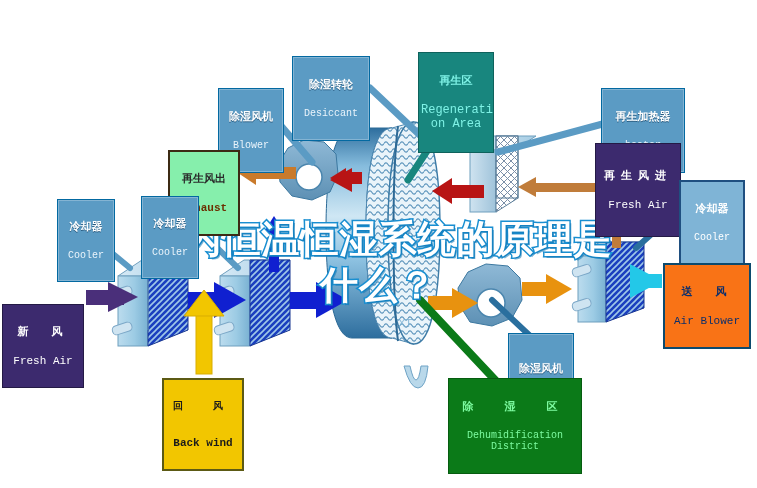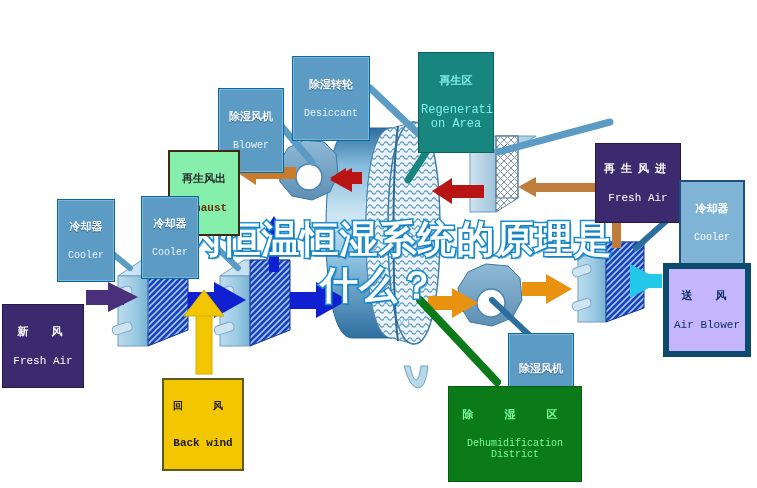--- a/index.html
+++ b/index.html
@@ -33,21 +33,21 @@
   .cal-orange{background:#86efac;border:2px solid #3c2a14;}
   .cal-orange .cn{font-size:11px;color:#2a2a2a;}
   .cal-orange .en{font-size:11px;color:#6b2f00;font-weight:bold;}
 
   
   .cal-purple{background:#3c2a6e;border:1px solid #241a45;}
   .cal-purple .cn{font-size:11px;color:#ffffff;letter-spacing:6px;}
   .cal-purple .en{font-size:11px;color:#ffffff;}
 
   
-  .cal-cyan{background:#c4b5fd;border:6px solid #0c4a6e;}
+  .cal-cyan{background:#f97316;border:2px solid #0c4a6e;}
   .cal-cyan .cn{font-size:11px;color:#0d2f6b;letter-spacing:6px;}
   .cal-cyan .en{font-size:11px;color:#0d2f6b;}
 
   
   .cal-yellow{background:#f2c600;border:2px solid #5c5a14;}
   .cal-yellow .cn{font-size:10px;color:#1b1b1b;letter-spacing:10px;}
   .cal-yellow .en{font-size:11px;color:#1b1b1b;font-weight:bold;margin-top:8px;}
 
   
   .cal-green{background:#0b7a18;border:1px solid #065c10;}
@@ -290,22 +290,26 @@
     <span class="cn">除湿风机</span>
     <span class="en">Blower</span>
   </div>
 
   <div class="lbl cal-teal" style="left:418px;top:52px;width:76px;padding:3px 2px;">
     <span class="cn">再生区</span>
     <span class="en">Regenerati
 on Area</span>
   </div>
 
-
-  <div class="lbl cal-purple" style="left:595px;top:143px;width:86px;padding:0 2px;">
+  <div class="lbl cal-blue" style="left:601px;top:88px;width:84px;padding:3px 2px;">
+    <span class="cn">再生加热器</span>
+    <span class="en">heater</span>
+  </div>
+
+  <div class="lbl cal-purple" style="left:595px;top:143px;width:86px;padding:7px 2px;">
     <span class="cn">再生风进</span>
     <span class="en">Fresh Air</span>
   </div>
 
   <div class="lbl cal-cooler" style="left:679px;top:180px;width:66px;padding:2px 2px;">
     <span class="cn">冷却器</span>
     <span class="en">Cooler</span>
   </div>
 
   <div class="lbl cal-orange" style="left:168px;top:150px;width:72px;padding:2px 2px;">
@@ -336,19 +340,19 @@
   <div class="lbl cal-cyan" style="left:663px;top:263px;width:88px;padding:2px 2px;">
     <span class="cn">送　风</span>
     <span class="en">Air Blower</span>
   </div>
 
   <div class="lbl cal-blue" style="left:508px;top:333px;width:66px;padding:10px 2px;">
     <span class="cn">除湿风机</span>
     <span class="en">Blower</span>
   </div>
 
-  <div class="lbl cal-green" style="left:448px;top:378px;width:134px;padding:3px 2px;margin-top:8px;">
+  <div class="lbl cal-green" style="left:448px;top:378px;width:134px;padding:3px 2px;">
     <span class="cn">除　湿　区</span>
     <span class="en">Dehumidification
 District</span>
   </div>
 
 </div>
 
 </body></html>

